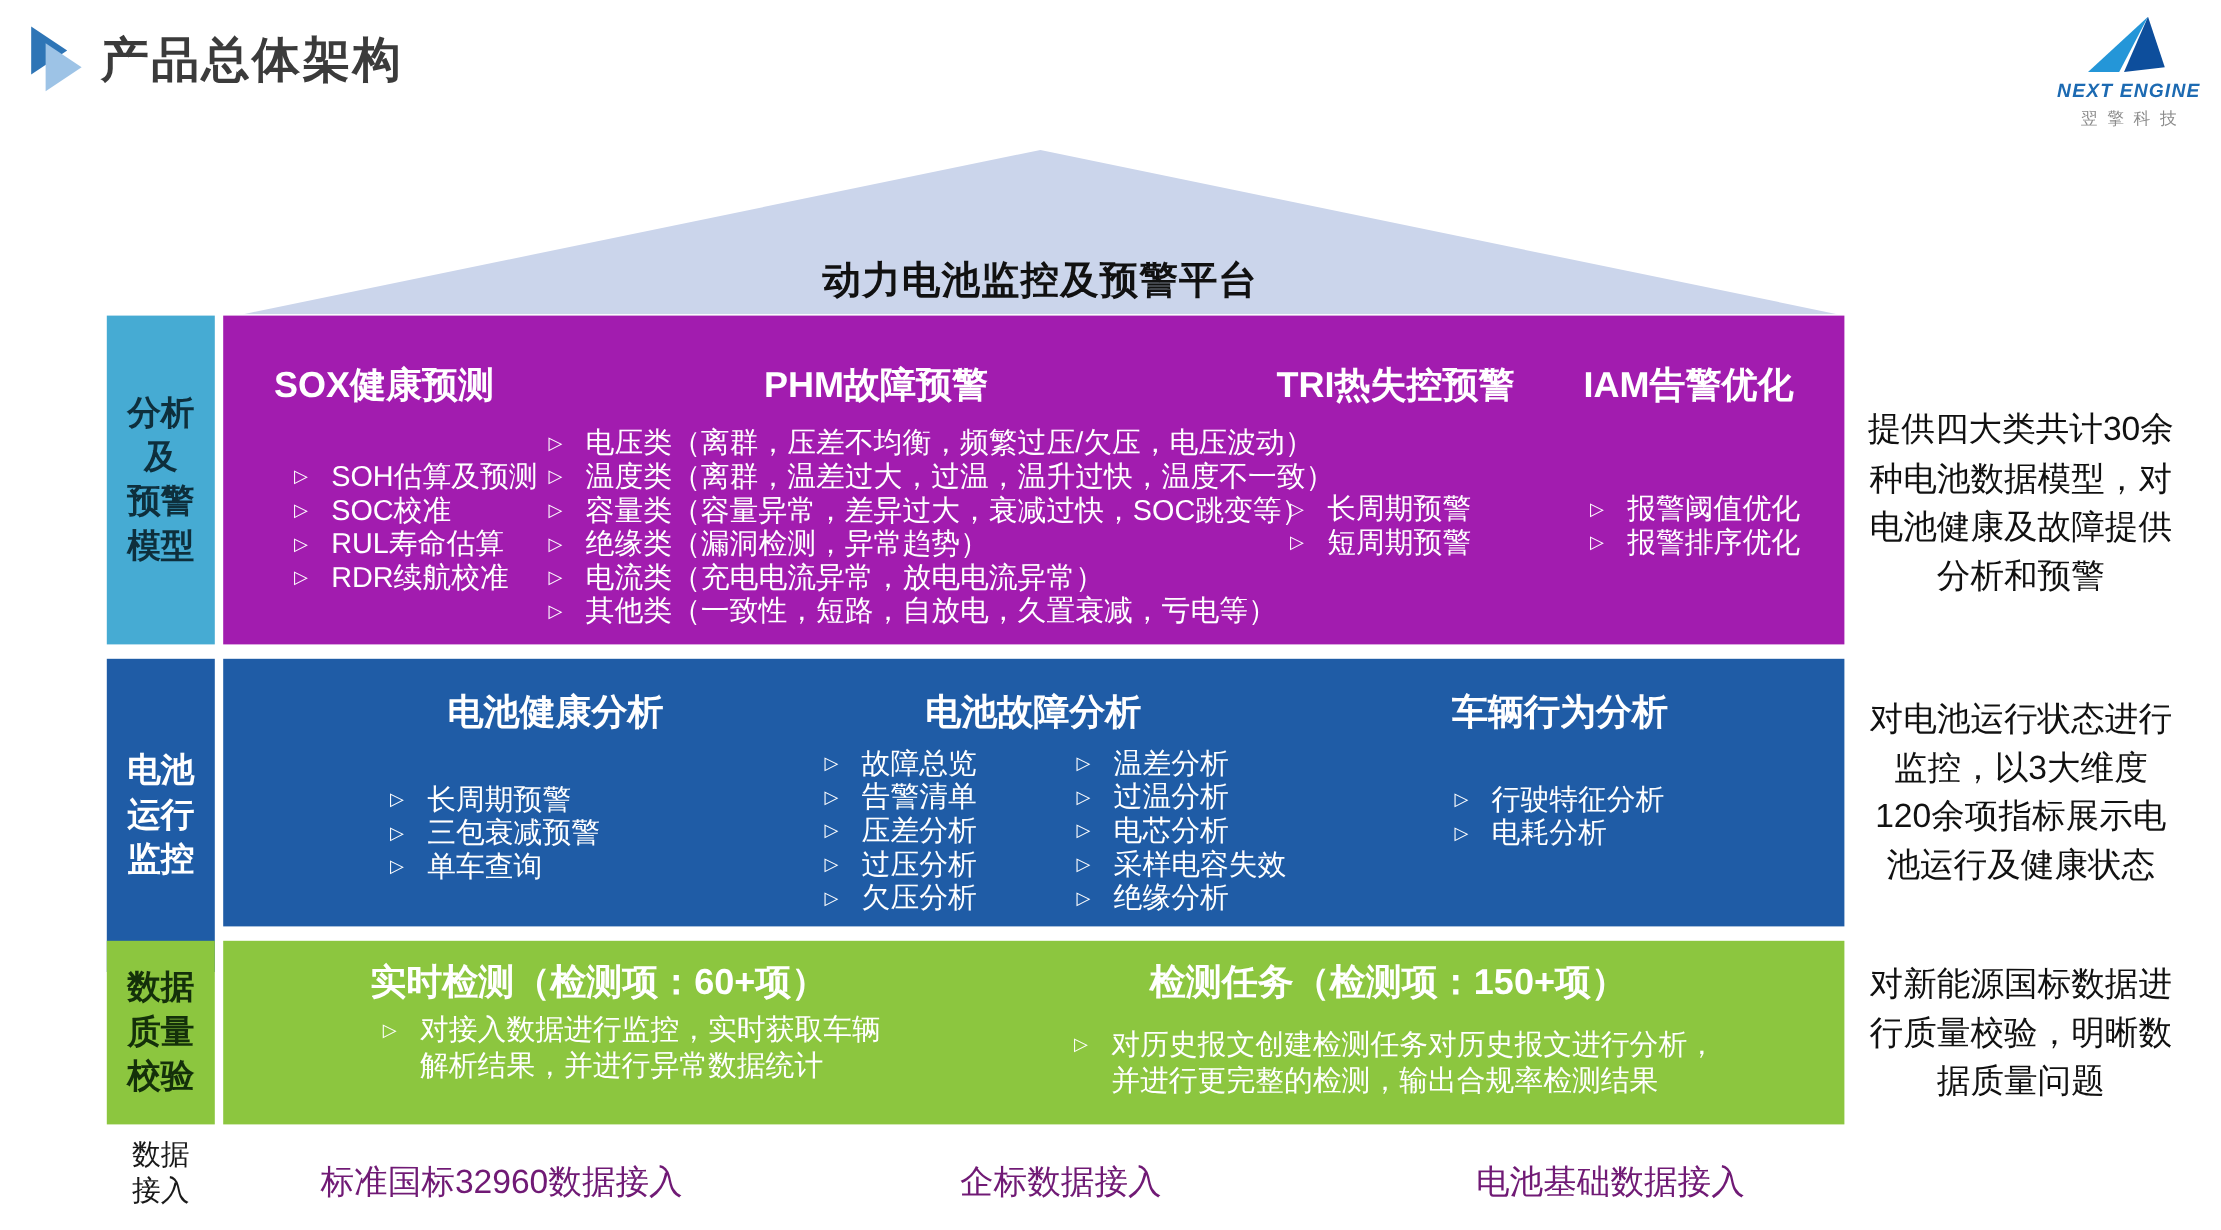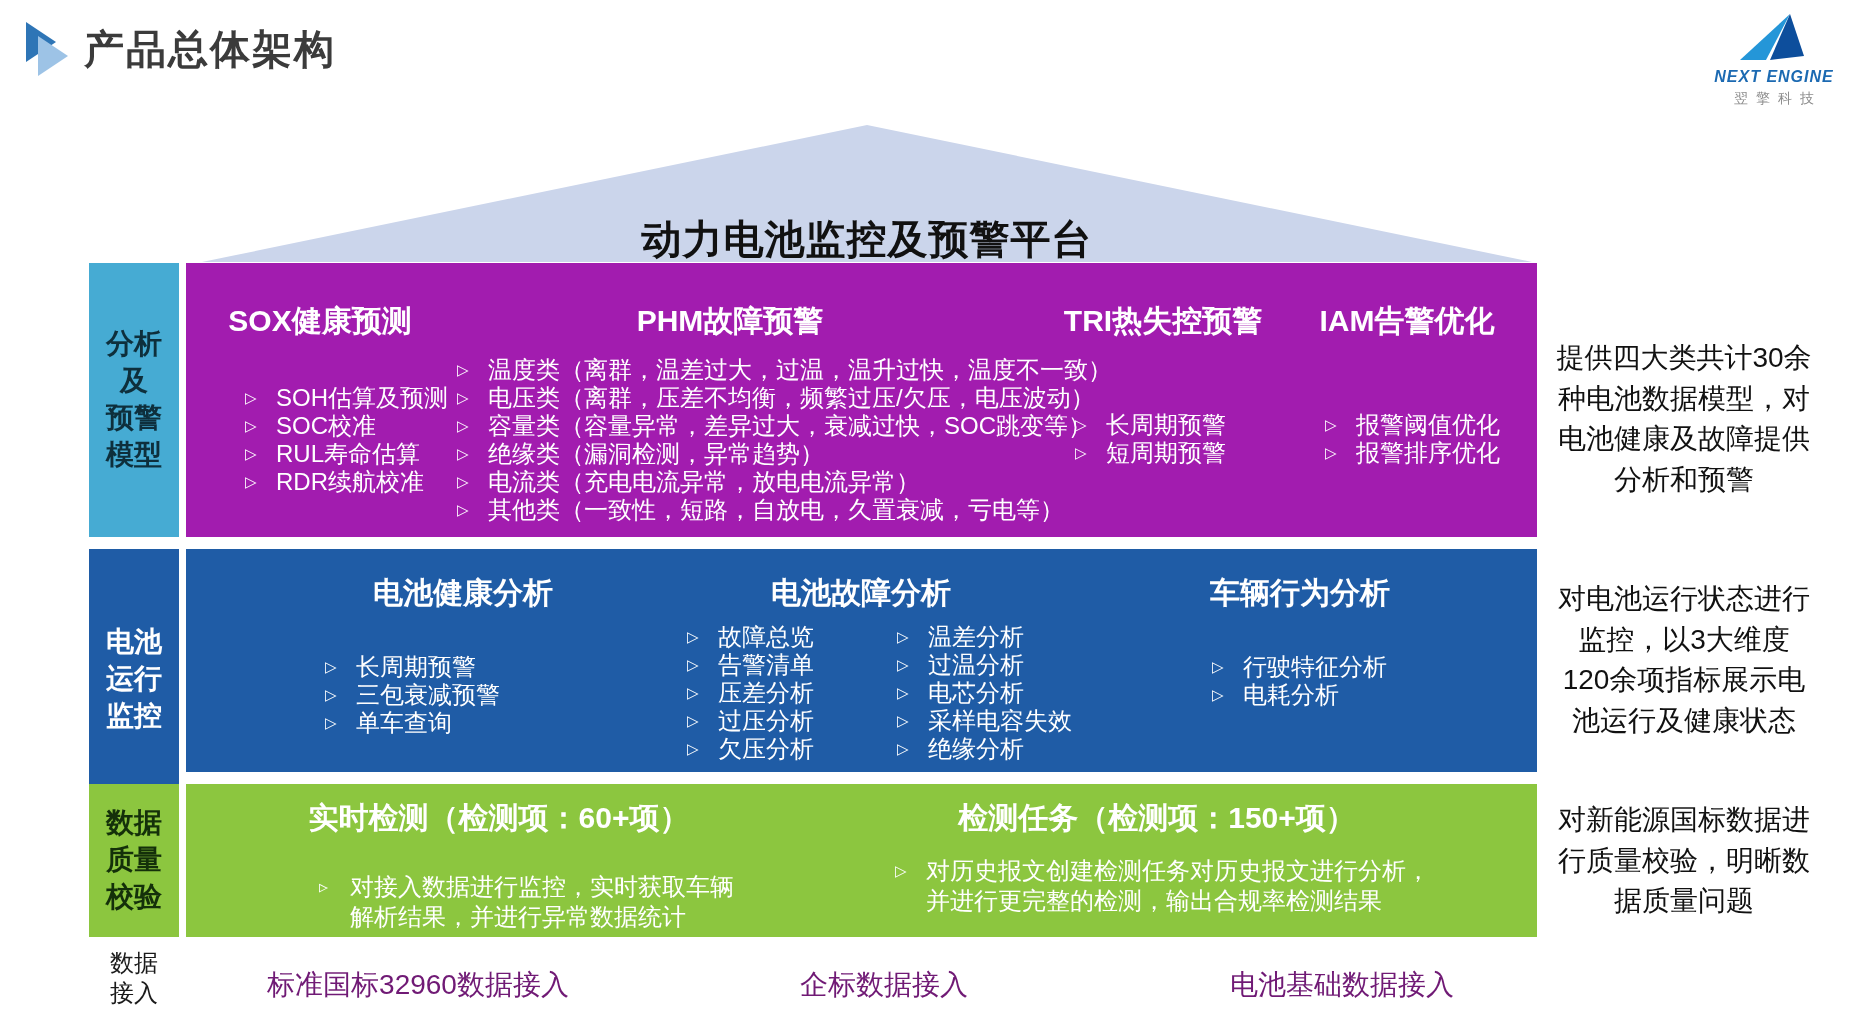--- a/index.html
+++ b/index.html
@@ -14,21 +14,21 @@
   
   .logo { position:absolute; left:1700px; top:10px; width:148px; text-align:center; }
   .logo svg { display:block; margin:0 auto; }
   .logo-brand { font-size:16px; font-weight:bold; font-style:italic; color:#1c6ab2; letter-spacing:1px; margin-top:2px; white-space:nowrap; }
   .logo-company { font-size:14px; color:#8c8c8c; letter-spacing:8px; margin-top:4px; white-space:nowrap; text-indent:8px; }
 
   
   .roof { position:absolute; left:202px; top:125px; width:1330px; height:137px; background:#CBD5EB;
           clip-path:polygon(50% 0, 100% 100%, 0 100%); }
   .platform-title { position:absolute; left:202px; top:212px; width:1330px; text-align:center;
-          font-size:40px; font-weight:bold; color:#111; letter-spacing:1px; }
+          font-size:32px; font-weight:bold; color:#111; letter-spacing:1px; }
 
   
   .sidebar { position:absolute; left:89px; width:90px; display:flex; align-items:center; justify-content:center;
              text-align:center; font-weight:bold; font-size:28px; line-height:1.32; white-space:pre-line; }
   .sb1 { top:263px; height:274px; background:#46ABD3; color:#0e2f3c; }
   .sb2 { top:549px; height:261px; background:#1F5CA6; color:#ffffff; }
   .sb3 { top:784px; height:153px; background:#8CC63F; color:#14300a; }
 
   
   .layer { position:absolute; left:186px; width:1351px; }
@@ -98,22 +98,22 @@
     <div class="lh" style="left:1221px; top:38px;">IAM告警优化</div>
 
     <ul class="ilist" style="left:56px; top:121px;">
       <li>SOH估算及预测</li>
       <li>SOC校准</li>
       <li>RUL寿命估算</li>
       <li>RDR续航校准</li>
     </ul>
 
     <ul class="ilist" style="left:268px; top:93px;">
+      <li>电压类（离群，压差不均衡，频繁过压/欠压，电压波动）</li>
       <li>温度类（离群，温差过大，过温，温升过快，温度不一致）</li>
-      <li>电压类（离群，压差不均衡，频繁过压/欠压，电压波动）</li>
       <li>容量类（容量异常，差异过大，衰减过快，SOC跳变等）</li>
       <li>绝缘类（漏洞检测，异常趋势）</li>
       <li>电流类（充电电流异常，放电电流异常）</li>
       <li>其他类（一致性，短路，自放电，久置衰减，亏电等）</li>
     </ul>
 
     <ul class="ilist" style="left:886px; top:148px;">
       <li>长周期预警</li>
       <li>短周期预警</li>
     </ul>
@@ -154,21 +154,21 @@
     <ul class="ilist" style="left:1023px; top:104px;">
       <li>行驶特征分析</li>
       <li>电耗分析</li>
     </ul>
   </div>
 
   <div class="layer l3">
     <div class="lh" style="left:313px; top:14px;">实时检测（检测项：60+项）</div>
     <div class="lh" style="left:971px; top:14px;">检测任务（检测项：150+项）</div>
 
-    <ul class="ilist ml" style="left:130px; top:90px;font-family:Liberation Mono, monospace;">
+    <ul class="ilist ml" style="left:130px; top:60px;">
       <li>对接入数据进行监控，实时获取车辆
 解析结果，并进行异常数据统计</li>
     </ul>
     <ul class="ilist ml" style="left:706px; top:72px;">
       <li>对历史报文创建检测任务对历史报文进行分析，
 并进行更完整的检测，输出合规率检测结果</li>
     </ul>
   </div>
 
   <div class="note note1">提供四大类共计30余种电池数据模型，对电池健康及故障提供分析和预警</div>

